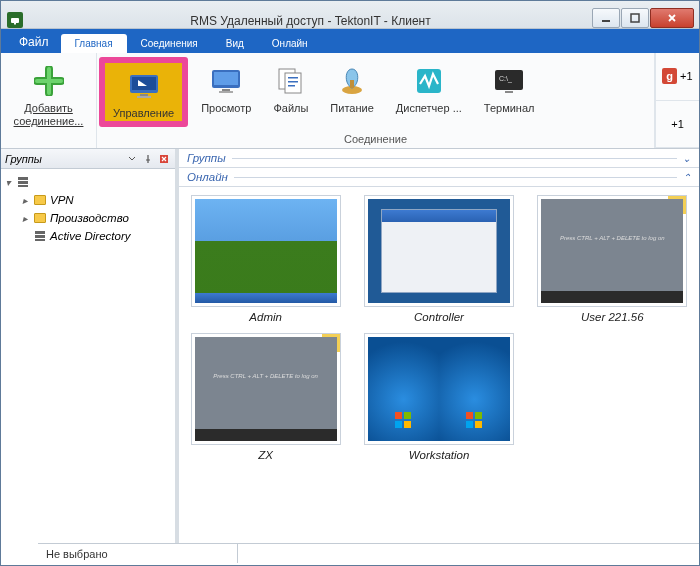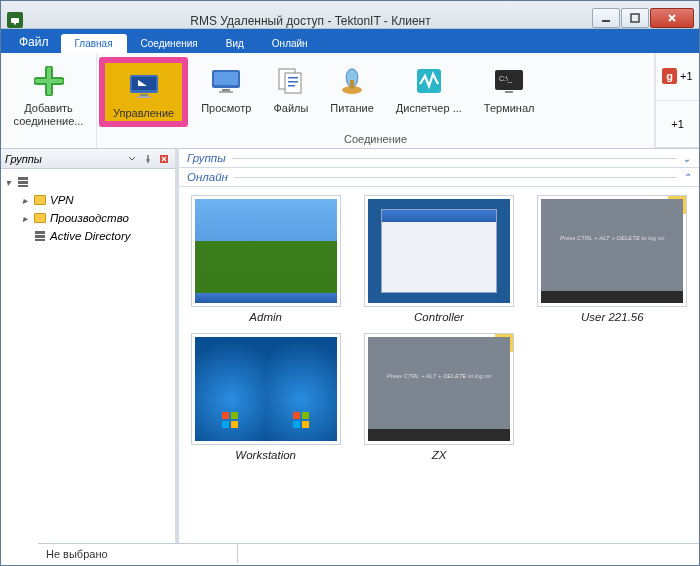--- a/index.html
+++ b/index.html
@@ -106,21 +106,21 @@
       <div class="menu-tab active">Главная</div>
       <div class="menu-tab">Соединения</div>
       <div class="menu-tab">Вид</div>
       <div class="menu-tab">Онлайн</div>
     </div>
 </div>
 
 <div class="ribbon">
   <div class="ribbon-group" style="width:96px;">
     <div class="ribbon-buttons">
-      <div class="rbtn" style="flex:1;">
+      <div class="rbtn" style="flex:1;text-decoration:underline;">
         <div class="ricon">
           <svg width="30" height="30">
               <path d="M15 3v24M3 15h24" stroke="#3aa23a" stroke-width="8" stroke-linecap="round"></path>
               <path d="M15 3v24M3 15h24" stroke="#6cd36c" stroke-width="4" stroke-linecap="round"></path>
             </svg>
         </div>
         <span style="line-height:1.2;">Добавить соединение...</span>
       </div>
     </div>
   </div>
@@ -305,20 +305,33 @@
                 <rect x="8" y="9" width="6" height="5" fill="#c79a1a"></rect>
               </svg></div>
             <div class="shot srv">
               <div class="txt">Press CTRL + ALT + DELETE to log on</div>
             </div>
           </div>
           <div class="thumb-label">User 221.56</div>
         </div>
         <div class="thumb">
           <div class="thumb-box">
+            <div class="badge"><svg width="18" height="18">
+                <rect width="18" height="18" fill="#f3cf55"></rect>
+                <path d="M5 9a4 4 0 1 1 8 0a4 4 0 1 1 -8 0" fill="#c79a1a"></path>
+                <rect x="8" y="9" width="6" height="5" fill="#c79a1a"></rect>
+              </svg></div>
+            <div class="shot srv">
+              <div class="txt">Press CTRL + ALT + DELETE to log on</div>
+            </div>
+          </div>
+          <div class="thumb-label">ZX</div>
+        </div>
+        <div class="thumb">
+          <div class="thumb-box">
             <div class="shot w7">
               <div class="half">
                 <svg class="logo" viewBox="0 0 18 18">
                   <rect x="1" y="1" width="7" height="7" fill="#f25022"></rect>
                   <rect x="10" y="1" width="7" height="7" fill="#7fba00"></rect>
                   <rect x="1" y="10" width="7" height="7" fill="#00a4ef"></rect>
                   <rect x="10" y="10" width="7" height="7" fill="#ffb900"></rect>
                 </svg>
               </div>
               <div class="half">
@@ -326,32 +339,19 @@
                   <rect x="1" y="1" width="7" height="7" fill="#f25022"></rect>
                   <rect x="10" y="1" width="7" height="7" fill="#7fba00"></rect>
                   <rect x="1" y="10" width="7" height="7" fill="#00a4ef"></rect>
                   <rect x="10" y="10" width="7" height="7" fill="#ffb900"></rect>
                 </svg>
               </div>
             </div>
           </div>
           <div class="thumb-label">Workstation</div>
         </div>
-        <div class="thumb">
-          <div class="thumb-box">
-            <div class="badge"><svg width="18" height="18">
-                <rect width="18" height="18" fill="#f3cf55"></rect>
-                <path d="M5 9a4 4 0 1 1 8 0a4 4 0 1 1 -8 0" fill="#c79a1a"></path>
-                <rect x="8" y="9" width="6" height="5" fill="#c79a1a"></rect>
-              </svg></div>
-            <div class="shot srv">
-              <div class="txt">Press CTRL + ALT + DELETE to log on</div>
-            </div>
-          </div>
-          <div class="thumb-label">ZX</div>
-        </div>
       </div>
   </div>
 </div>
 
 <div class="statusbar">
   <div class="status-cell left">Не выбрано</div>
 </div>
 
 </body></html>

